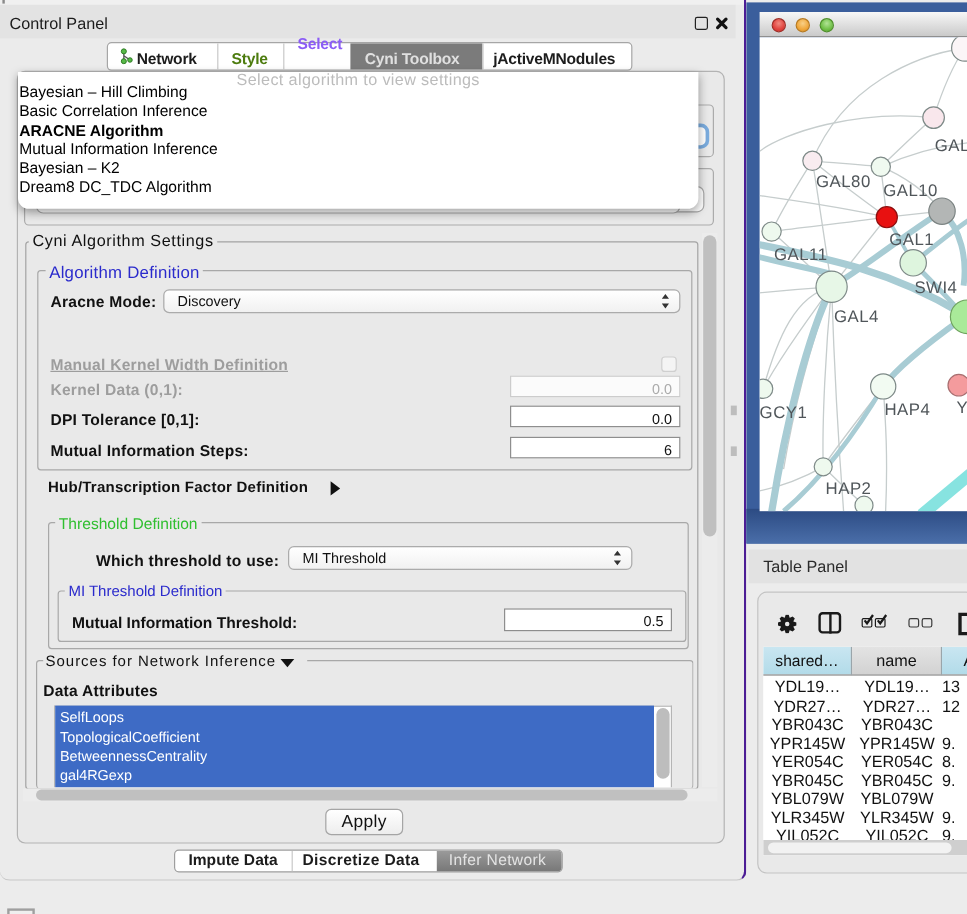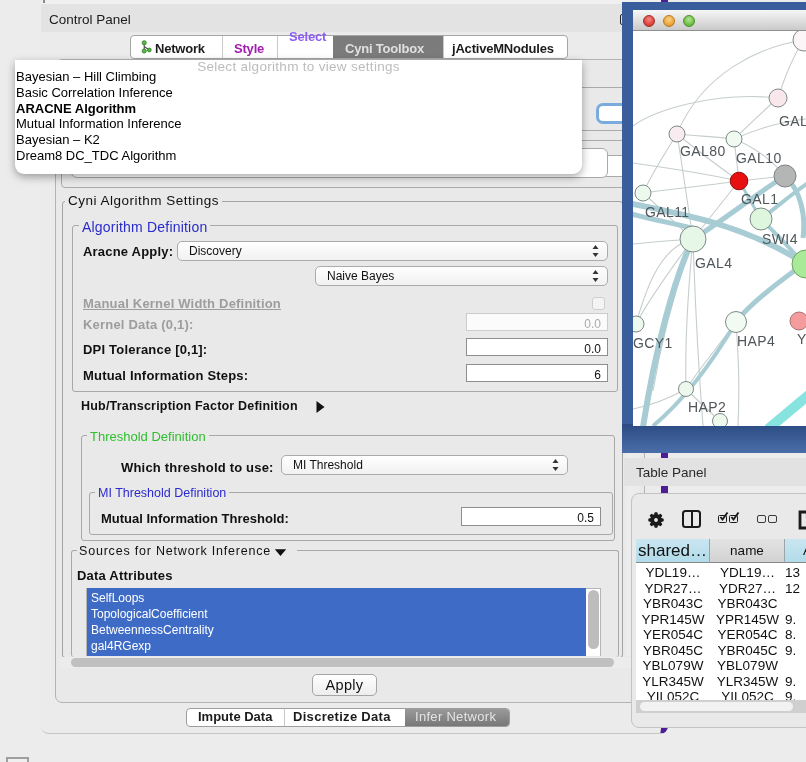--- a/index.html
+++ b/index.html
@@ -3,21 +3,21 @@
 <meta charset="utf-8">
 <style>
   html,body{margin:0;padding:0;}
   body{width:806px;height:762px;background:#ececec;font-family:"Liberation Sans",sans-serif;position:relative;overflow:hidden;}
   .abs{position:absolute;}
   .b{font-weight:bold;}
 </style>
 </head>
 <body>
 
-<div class="abs" id="cp" style="left:0;top:0;width:620px;height:733px;background:#ebebeb;border-right:7px solid #4c1d95;border-bottom:1px solid #c6c6c6;border-radius:0 0 8px 8px;margin-left:41px;">
+<div class="abs" id="cp" style="left:0;top:0;width:620px;height:733px;background:#ebebeb;border-right:2px solid #4c1d95;border-bottom:1px solid #c6c6c6;border-radius:0 0 8px 8px;">
 
   <div class="abs" style="left:0;top:0;width:620px;height:4px;background:#f0f0f0;"></div>
   <div class="abs" style="left:2px;top:0;width:2px;height:3px;background:#8a8a8a;"></div>
 
   <div class="abs" style="left:0;top:4px;width:613px;height:28px;background:#e3e3e3;"></div>
   <div class="abs" style="left:8px;top:12px;font-size:13.5px;color:#1b1b1b;">Control Panel</div>
 
   <div class="abs" style="left:579px;top:14px;width:9px;height:9px;border:1.7px solid #222;border-radius:2px;"></div>
   <svg class="abs" style="left:596px;top:14px;" width="11" height="11" viewBox="0 0 11 11">
       <path d="M2 2 L9 9 M9 2 L2 9" stroke="#111" stroke-width="2.7" stroke-linecap="round"></path>
@@ -32,53 +32,46 @@
     <div class="abs" style="left:312px;top:0;width:1px;height:24px;background:#c9c9c9;"></div>
   </div>
 
   <svg class="abs" style="left:100px;top:40px;" width="11" height="14" viewBox="0 0 11 14">
     <path d="M3.2 2.8 L3.2 11 M3.2 6.5 L8 9.8" stroke="#555" stroke-width="1.1" fill="none"></path>
     <circle cx="3.2" cy="2.8" r="2.1" fill="#57b947" stroke="#2d7a22" stroke-width="0.8"></circle>
     <circle cx="3.2" cy="11" r="2.1" fill="#57b947" stroke="#2d7a22" stroke-width="0.8"></circle>
     <circle cx="8.3" cy="10" r="1.9" fill="#57b947" stroke="#2d7a22" stroke-width="0.8"></circle>
   </svg>
   <div class="abs" style="left:114px;top:41px;font-size:13px;font-weight:600;letter-spacing:-0.2px;color:#1c1c1c;">Network</div>
-  <div class="abs" style="left:193px;top:41px;font-size:13px;font-weight:600;letter-spacing:-0.2px;color:#a21caf;">Style</div>
+  <div class="abs" style="left:193px;top:41px;font-size:13px;font-weight:600;letter-spacing:-0.2px;color:#4d7c0f;">Style</div>
   <div class="abs" style="left:248px;top:29px;font-size:13px;font-weight:600;letter-spacing:-0.2px;color:#8b5cf6;">Select</div>
   <div class="abs" style="left:304px;top:41px;font-size:13px;font-weight:600;letter-spacing:-0.2px;color:#e0e0e0;">Cyni Toolbox</div>
   <div class="abs" style="left:411px;top:41px;font-size:13px;font-weight:600;letter-spacing:-0.2px;color:#1c1c1c;">jActiveMNodules</div>
 
   <div class="abs" style="left:20px;top:87px;width:575px;height:44px;border:1px solid #ababab;border-radius:4px;box-sizing:border-box;"></div>
   <div class="abs" style="left:20px;top:140px;width:575px;height:48px;border:1px solid #ababab;border-radius:4px;box-sizing:border-box;"></div>
   <div class="abs" style="left:555px;top:103px;width:36px;height:21px;border:3px solid #7aabdd;border-radius:7px;box-sizing:border-box;background:#fff;"></div>
   <div class="abs" style="left:545px;top:155px;width:42px;height:22px;border:1px solid #a9a9a9;border-radius:6px;box-sizing:border-box;background:#fff;"></div>
   <div class="abs" style="left:30px;top:148px;width:537px;height:30px;border:1px solid #a9a9a9;border-radius:6px;box-sizing:border-box;background:#fff;"></div>
 
   <div class="abs" style="left:21px;top:201px;width:559px;height:455px;border:1px solid #a3a3a3;border-radius:3px;"></div>
   <div class="abs" style="left:24px;top:193px;background:#e9e9e9;padding:0 3px;font-size:13.5px;letter-spacing:0.5px;color:#111;">Cyni Algorithm Settings</div>
 
   <div class="abs" style="left:31px;top:225px;width:544px;height:165px;border:1px solid #a8a8a8;border-radius:3px;"></div>
   <div class="abs" style="left:38px;top:219px;background:#e9e9e9;padding:0 3px;font-size:14px;letter-spacing:0.2px;color:#2a2acc;">Algorithm Definition</div>
 
-  <div class="abs b" style="left:42px;top:244px;font-size:13px;letter-spacing:0.2px;color:#111;">Aracne Apply:</div>
+  <div class="abs b" style="left:42px;top:244px;font-size:13px;letter-spacing:0.2px;color:#111;">Aracne Mode:</div>
   <div class="abs combo" style="left:136px;top:241px;width:431px;height:20px;">
     <div class="abs" style="left:0;top:0;width:100%;height:100%;background:linear-gradient(#ffffff,#f1f1f1);border:1px solid #ababab;border-radius:5px;box-sizing:border-box;"></div>
     <div class="abs" style="left:12px;top:3px;font-size:12px;color:#111;">Discovery</div>
     <svg class="abs" style="right:8px;top:3px;" width="9" height="14" viewBox="0 0 9 14">
         <path d="M4.5 1 L7.5 5 L1.5 5 Z M4.5 13 L7.5 9 L1.5 9 Z" fill="#333"></path>
       </svg>
   </div>
 
-  <div class="abs combo" style="left:274px;top:266px;width:293px;height:20px;">
-    <div class="abs" style="left:0;top:0;width:100%;height:100%;background:linear-gradient(#ffffff,#f1f1f1);border:1px solid #ababab;border-radius:5px;box-sizing:border-box;"></div>
-    <div class="abs" style="left:12px;top:3px;font-size:12px;color:#111;">Naive Bayes</div>
-    <svg class="abs" style="right:8px;top:3px;" width="9" height="14" viewBox="0 0 9 14">
-        <path d="M4.5 1 L7.5 5 L1.5 5 Z M4.5 13 L7.5 9 L1.5 9 Z" fill="#333"></path>
-      </svg>
-  </div>
 
   <div class="abs b" style="left:42px;top:296px;font-size:13px;letter-spacing:0.2px;color:#9d9d9d;text-decoration:underline;">Manual Kernel Width Definition</div>
   <div class="abs" style="left:551px;top:297px;width:11px;height:11px;background:#f4f4f4;border:1px solid #cfcfcf;border-radius:3px;"></div>
 
   <div class="abs b" style="left:42px;top:317px;font-size:13px;letter-spacing:0.2px;color:#9d9d9d;">Kernel Data (0,1):</div>
   <div class="abs" style="left:425px;top:313px;width:142px;height:18px;background:#fbfbfb;border:1px solid #cccccc;box-sizing:border-box;"></div>
   <div class="abs" style="left:425px;top:317px;width:135px;font-size:12px;color:#ababab;text-align:right;">0.0</div>
 
   <div class="abs b" style="left:42px;top:342px;font-size:13px;letter-spacing:0.2px;color:#111;">DPI Tolerance [0,1]:</div>
   <div class="abs" style="left:425px;top:338px;width:142px;height:18px;background:#fff;border:1px solid #8e8e8e;box-sizing:border-box;"></div>
@@ -261,21 +254,21 @@
   <div class="abs" style="left:125px;top:20.5px;width:7px;height:6px;border:1.7px solid #3a3a3a;border-radius:2px;"></div>
   <div class="abs" style="left:136.2px;top:20.5px;width:7px;height:6px;border:1.7px solid #3a3a3a;border-radius:2px;"></div>
 
   <svg class="abs" style="left:166px;top:15.5px;" width="16" height="20" viewBox="0 0 16 20">
       <path d="M2 2 H9 L14 7 V18 H2 Z" fill="none" stroke="#1a1a1a" stroke-width="2.8"></path>
       <path d="M8.8 2.2 V7.2 H13.8" fill="none" stroke="#1a1a1a" stroke-width="1.8"></path>
     </svg>
 
   <div class="abs" style="left:4px;top:45px;width:176px;height:174px;background:#fff;overflow:hidden;">
 
-    <div class="abs" style="left:0;top:0;width:74px;height:24px;background:linear-gradient(#c9e6f1,#b2dbe9);border-right:1px solid #9aa5aa;border-bottom:1px solid #888;box-sizing:border-box;text-align:center;"><span style="font-size:17px;color:#111;line-height:23px;">shared…</span></div>
+    <div class="abs" style="left:0;top:0;width:74px;height:24px;background:linear-gradient(#c9e6f1,#b2dbe9);border-right:1px solid #9aa5aa;border-bottom:1px solid #888;box-sizing:border-box;text-align:center;"><span style="font-size:13px;color:#111;line-height:23px;">shared…</span></div>
     <div class="abs" style="left:74px;top:0;width:75px;height:24px;background:linear-gradient(#e3e3e3,#d2d2d2);border-right:1px solid #9aa5aa;border-bottom:1px solid #888;box-sizing:border-box;text-align:center;"><span style="font-size:13.5px;color:#111;line-height:23px;">name</span></div>
     <div class="abs" style="left:149px;top:0;width:27px;height:24px;background:linear-gradient(#c9e6f1,#b2dbe9);border-bottom:1px solid #888;box-sizing:border-box;"><span style="font-size:13.5px;color:#111;line-height:23px;padding-left:18px;">A</span></div>
 
     <div class="abs" style="left:0;top:26px;width:100%;font-size:13.5px;color:#111;line-height:15.55px;">
       <div><span style="display:inline-block;width:74px;text-align:center;">YDL19…</span><span style="display:inline-block;width:75px;text-align:center;">YDL19…</span><span>13</span></div>
       <div><span style="display:inline-block;width:74px;text-align:center;">YDR27…</span><span style="display:inline-block;width:75px;text-align:center;">YDR27…</span><span>12</span></div>
       <div><span style="display:inline-block;width:74px;text-align:center;">YBR043C</span><span style="display:inline-block;width:75px;text-align:center;">YBR043C</span></div>
       <div><span style="display:inline-block;width:74px;text-align:center;">YPR145W</span><span style="display:inline-block;width:75px;text-align:center;">YPR145W</span><span>9.</span></div>
       <div><span style="display:inline-block;width:74px;text-align:center;">YER054C</span><span style="display:inline-block;width:75px;text-align:center;">YER054C</span><span>8.</span></div>
       <div><span style="display:inline-block;width:74px;text-align:center;">YBR045C</span><span style="display:inline-block;width:75px;text-align:center;">YBR045C</span><span>9.</span></div>

